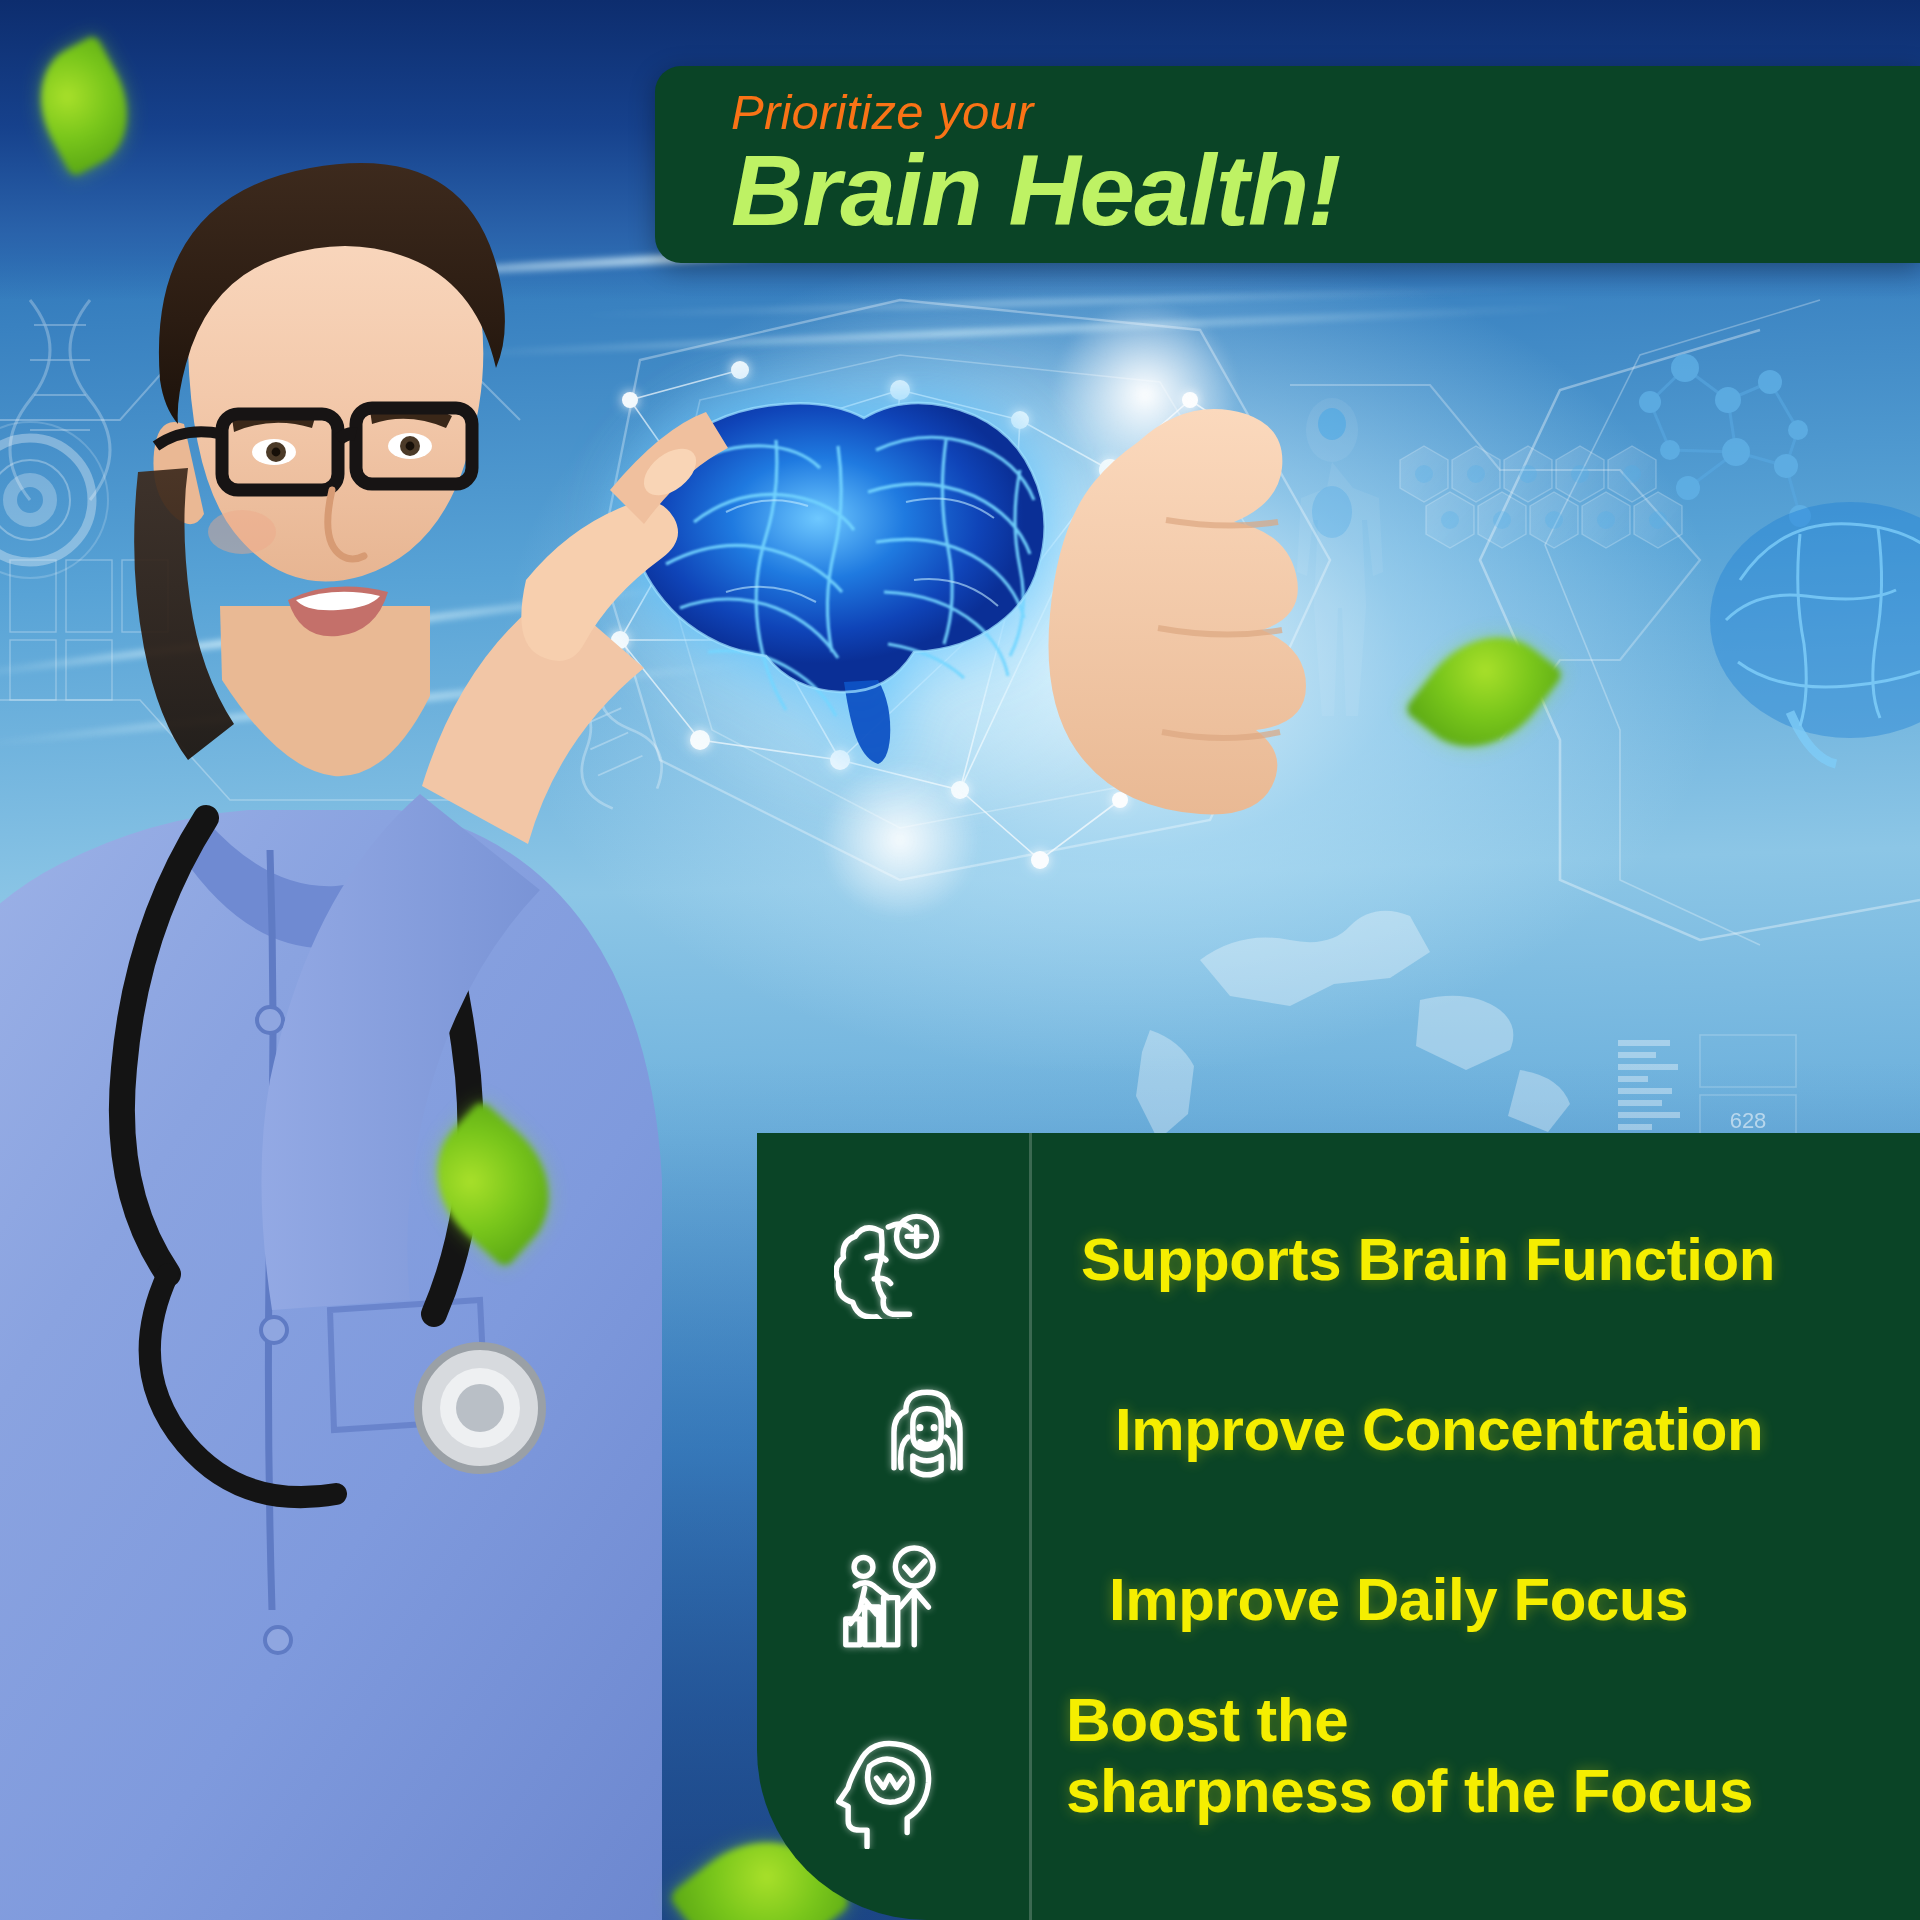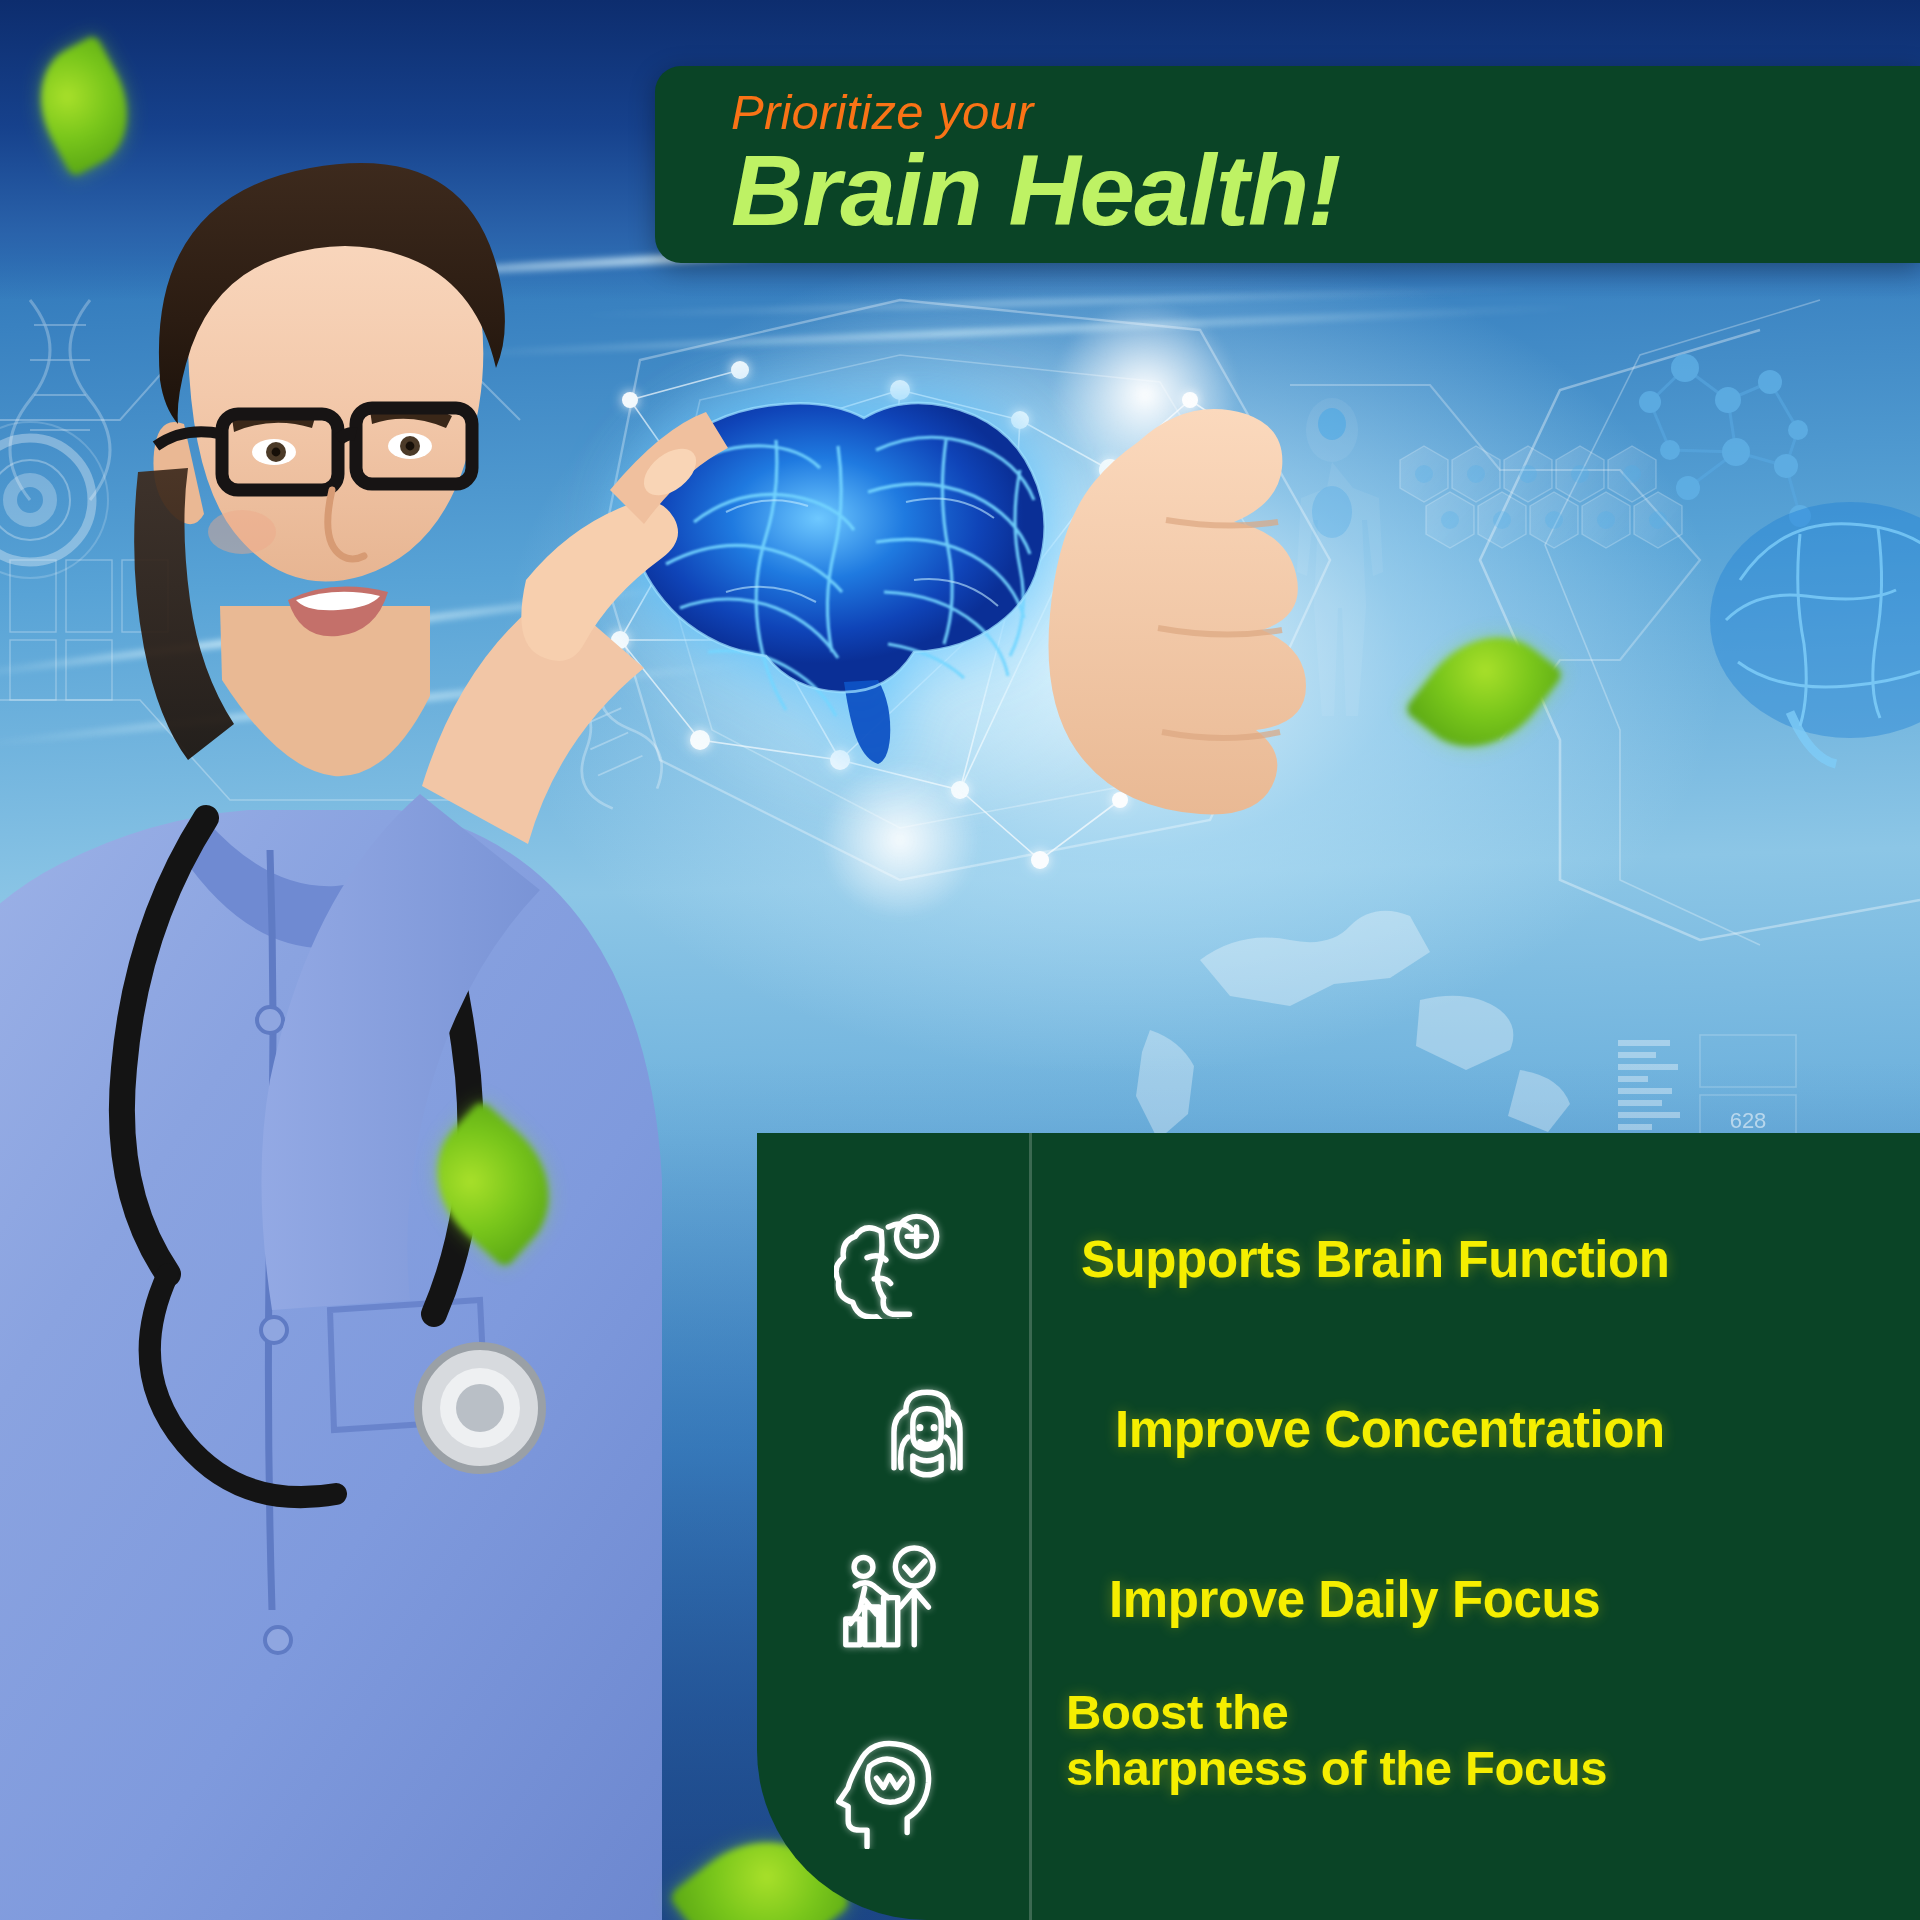--- a/index.html
+++ b/index.html
@@ -98,30 +98,30 @@
   }
   .brow{
     position:absolute;left:0;width:1163px;display:flex;align-items:center;
   }
   .brow .bicon{
     width:272px;display:flex;align-items:center;justify-content:center;
     flex:0 0 272px;
   }
   .brow .btext{
     flex:1;padding-left:52px;
-    font-size:51px;font-weight:700;color:#f5ee00;
+    font-size:60px;font-weight:700;color:#f5ee00;
     letter-spacing:-.4px;line-height:1.14;
     text-shadow:0 0 14px rgba(245,238,0,.32);
   }
   .brow.r1{top:42px;height:170px;}
   .brow.r2{top:212px;height:170px;margin-left:34px;}
   .brow.r3{top:382px;height:170px;gap:28px;}
   .brow.r4{top:548px;height:210px;align-items:flex-start;}
   .brow.r4 .bicon{height:210px;padding-top:8px;}
-  .brow.r4 .btext{padding-top:4px;font-size:49px;padding-left:37px;}
+  .brow.r4 .btext{padding-top:4px;font-size:62px;padding-left:37px;}
   .ico{width:118px;height:118px;}
   .ico path,.ico circle,.ico rect,.ico line,.ico polyline,.ico polygon{
     stroke:#ffffff;stroke-width:4.6;fill:none;
     stroke-linecap:round;stroke-linejoin:round;
     filter:drop-shadow(0 0 3px rgba(255,255,255,.5));
   }
   .ico .solid{fill:#ffffff;stroke:none;}
 </style>
 </head>
 <body>

